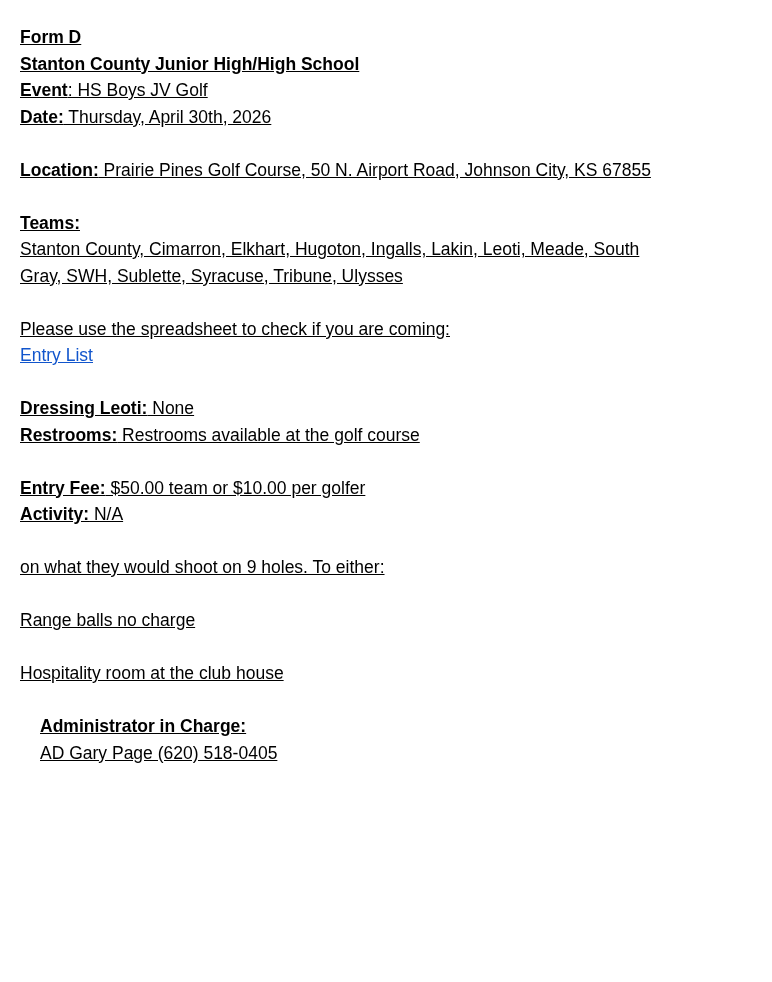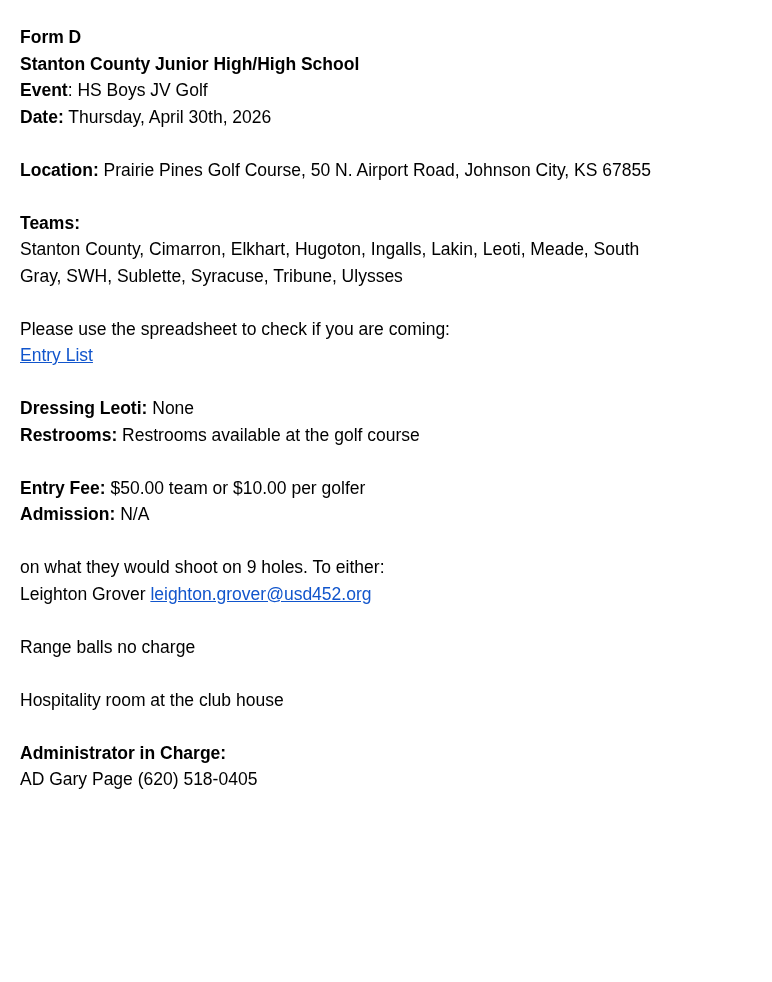--- a/index.html
+++ b/index.html
@@ -15,23 +15,25 @@
     font-size: 17.5px;
     line-height: 26.5px;
     color: #000000;
     -webkit-font-smoothing: antialiased;
   }
   .doc {
     padding: 24px 8px 0 20px;
   }
   .para {
     margin: 0 0 26.5px 0;
+    text-decoration: underline;
   }
   .para:last-child {
     margin-bottom: 0;
+    margin-left: 20px;
   }
   .line {
     white-space: nowrap;
   }
   b, .b {
     font-weight: 700;
   }
   a.doc-link {
     color: var(--link-color, #1155cc);
     text-decoration: underline;
@@ -66,26 +68,25 @@
     <div class="line"><a class="doc-link">Entry List</a></div>
   </div>
 
   <div class="para">
     <div class="line"><span class="b">Dressing Leoti:</span><span> None</span></div>
     <div class="line"><span class="b">Restrooms:</span><span> Restrooms available at the golf course</span></div>
   </div>
 
   <div class="para">
     <div class="line"><span class="b">Entry Fee:</span><span> $50.00 team or $10.00 per golfer</span></div>
-    <div class="line"><span class="b">Admission:</span><span> N/A</span></div>
+    <div class="line"><span class="b">Activity:</span><span> N/A</span></div>
   </div>
 
   <div class="para">
     <div class="line">on what they would shoot on 9 holes. To either:</div>
-    <div class="line"><span>Leighton Grover</span> <a class="doc-link">leighton.grover@usd452.org</a></div>
   </div>
 
   <div class="para">
     <div class="line">Range balls no charge</div>
   </div>
 
   <div class="para">
     <div class="line">Hospitality room at the club house</div>
   </div>
 

